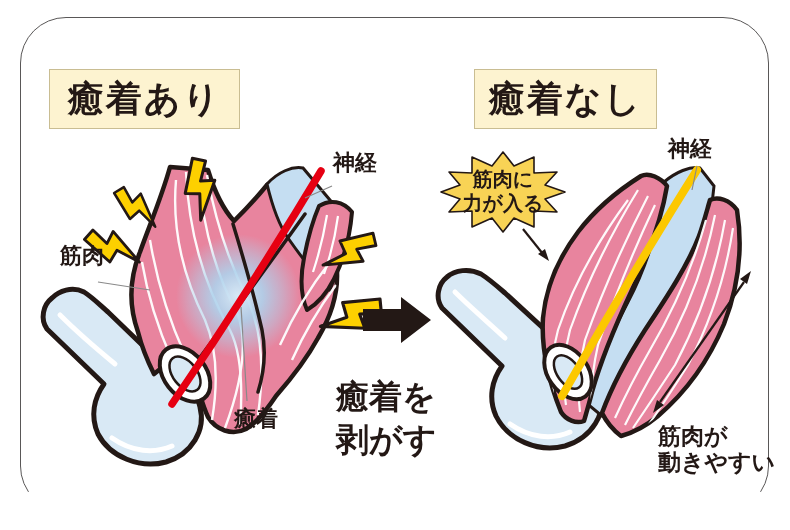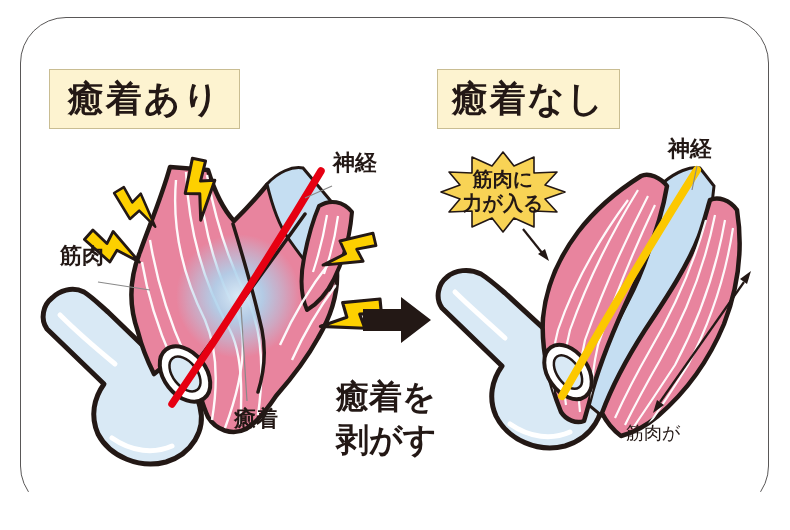--- a/index.html
+++ b/index.html
@@ -21,21 +21,21 @@
     font-size:36px;font-weight:700;letter-spacing:2px;
     color:var(--text-dark,#231815);white-space:nowrap;
   }
   .lbl{font-weight:700;white-space:nowrap;color:var(--text-dark,#231815);}
   .lbl-30{font-size:22px;}
   .caption{font-size:33px;font-weight:700;line-height:1.3;white-space:nowrap;}
   .burst-text{
     display:flex;flex-direction:column;align-items:center;justify-content:center;
     text-align:center;font-size:20px;font-weight:700;line-height:1.18;white-space:nowrap;
   }
-  .annot{font-size:18px;font-weight:400;line-height:1.15;white-space:nowrap;}
+  .annot{font-size:23px;font-weight:700;line-height:1.15;white-space:nowrap;margin-left:32px;}
   svg .oln{stroke:var(--outline-dark,#231815);}
 </style>
 </head>
 <body>
 
 <div id="stage">
 
   <div class="frame"></div>
 
   <svg class="abs" style="left:0;top:0" width="790" height="530" viewBox="0 0 790 530">
@@ -191,21 +191,21 @@
       </g>
 
       <path d="M697,166 L692,190" fill="none" style="stroke:var(--pointer-gray,#898989)" stroke-width="1.2"></path>
     </g>
   </svg>
 
   <div class="abs title-box" style="left:49px;top:69px;width:189px;height:58px">
     <span>癒着あり</span>
   </div>
 
-  <div class="abs title-box" style="left:437px;top:69px;width:181px;height:58px">
+  <div class="abs title-box" style="left:474px;top:69px;width:181px;height:58px">
     <span>癒着なし</span>
   </div>
 
   <div class="abs lbl lbl-30" style="left:333px;top:148px">神経</div>
 
   <div class="abs lbl lbl-30" style="left:234px;top:404px">癒着</div>
 
   <div class="abs lbl lbl-30" style="left:60px;top:241px">筋肉</div>
 
   <div class="abs caption" style="left:336px;top:376px">
@@ -215,15 +215,16 @@
 
   <div class="abs burst-text" style="left:443px;top:161px;width:120px;height:62px">
     <div>筋肉に</div>
     <div>力が入る</div>
   </div>
 
   <div class="abs lbl lbl-30" style="left:668px;top:134px">神経</div>
 
   <div class="abs annot" style="left:626px;top:423px">
     <div>筋肉が</div>
+    <div>動きやすい</div>
   </div>
 
 </div>
 
 </body></html>

